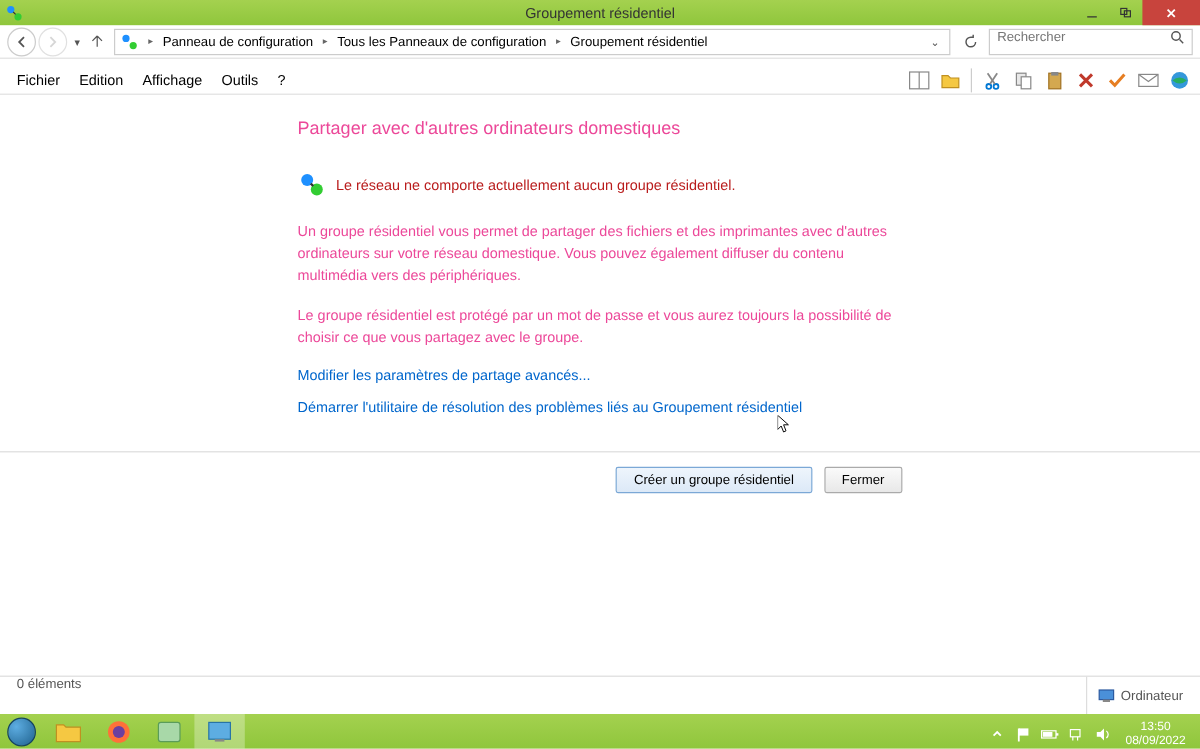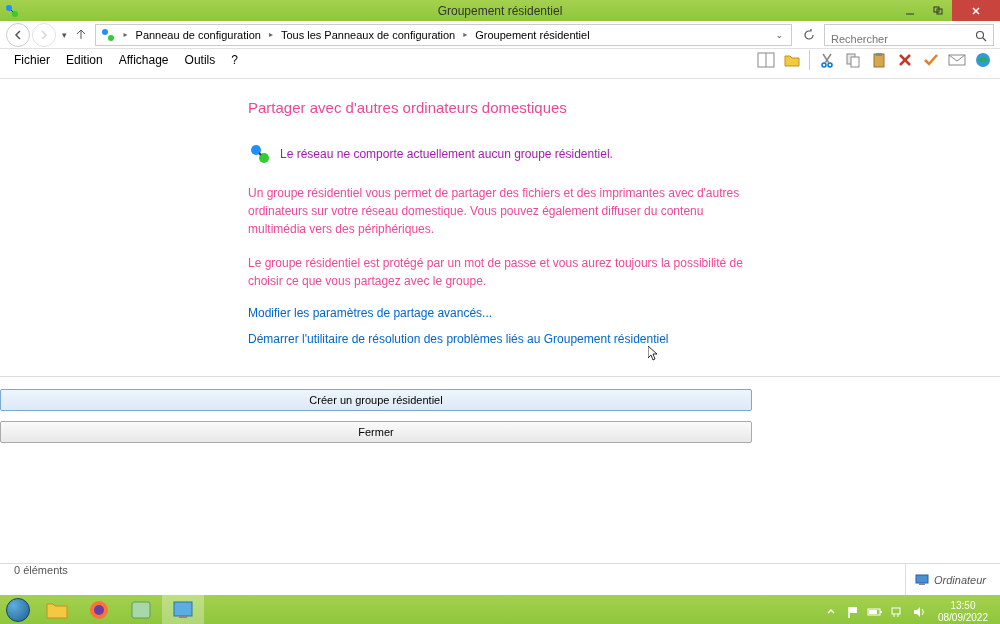--- a/index.html
+++ b/index.html
@@ -16,44 +16,44 @@
     .nav-bar { height: 28px; background: #fff; border-bottom: 1px solid #e0e0e0; display: flex; align-items: center; padding: 0 6px; }
     .nav-btn { width: 24px; height: 24px; border-radius: 50%; border: 1px solid #ccc; display: flex; align-items: center; justify-content: center; margin-right: 2px; font-size: 11px; color: #888; }
     .nav-btn.disabled { opacity: 0.6; }
     .nav-dropdown { font-size: 9px; color: #555; margin: 0 4px; }
     .breadcrumb { flex: 1; display: flex; align-items: center; height: 22px; border: 1px solid #ccc; background: #fff; margin: 0 4px; padding: 0 4px; font-size: 11px; }
     .breadcrumb-icon { width: 16px; height: 16px; margin-right: 4px; }
     .breadcrumb-item { padding: 0 4px; cursor: pointer; }
     .breadcrumb-sep { padding: 0 4px; color: #666; font-size: 8px; }
     .breadcrumb-spacer { flex: 1; }
     .refresh-btn { width: 22px; height: 22px; display: flex; align-items: center; justify-content: center; margin-left: 2px; border: 1px solid transparent; }
-    .search-box { width: 170px; height: 22px; border: 1px solid #ccc; display: flex; align-items: flex-end; padding: 0 6px; margin-left: 4px; }
+    .search-box { width: 170px; height: 22px; border: 1px solid #ccc; display: flex; align-items: flex-start; padding: 0 6px; margin-left: 4px; }
     .search-box input { border: none; outline: none; flex: 1; font-size: 11px; color: #888; }
     .search-icon { font-size: 12px; color: #555; }
     
-    .menu-bar { height: 30px; border-bottom: 1px solid #e0e0e0; display: flex; align-items: flex-start; padding: 0 6px; position: relative; }
+    .menu-bar { height: 30px; border-bottom: 1px solid #e0e0e0; display: flex; align-items: flex-end; padding: 0 6px; position: relative; }
     .menu-item { padding: 4px 8px; font-size: 12px; cursor: pointer; }
     .toolbar-icons { position: absolute; right: 6px; display: flex; align-items: center; gap: 4px; }
     .tool-icon { width: 22px; height: 22px; display: flex; align-items: center; justify-content: center; font-size: 16px; cursor: pointer; }
     .tool-divider { width: 1px; height: 20px; background: #ccc; margin: 0 2px; }
     
     .content { padding: 20px 0 0 248px; }
     .content-title { color: #ec4899; font-size: 15px; font-weight: normal; margin-bottom: 26px; }
     .status-row { display: flex; align-items: center; margin-bottom: 18px; }
     .status-icon { width: 24px; height: 24px; margin-right: 8px; }
-    .status-text { font-size: 12px; color: #a21caf; }
+    .status-text { font-size: 12px; color: #b91c1c; }
     .para { font-size: 12px; color: #ec4899; width: 500px; margin-bottom: 16px; line-height: 1.5; }
     .link { color: #0066cc; font-size: 12px; display: block; margin-bottom: 12px; cursor: pointer; }
     
-    .button-area { border-top: 1px solid #ddd; margin-top: 30px; padding: 12px 248px 0 0; display: flex; justify-content: flex-end; gap: 10px; flex-direction: column; }
+    .button-area { border-top: 1px solid #ddd; margin-top: 30px; padding: 12px 248px 0 0; display: flex; justify-content: flex-end; gap: 10px; }
     .btn { height: 22px; padding: 0 14px; font-size: 11px; border: 1px solid #aaa; background: linear-gradient(to bottom, #fafafa, #e8e8e8); cursor: pointer; border-radius: 2px; }
     .btn.primary { border: 1px solid #7ba8d6; background: linear-gradient(to bottom, #eef5fc, #dce9f7); }
     
     .status-bar { position: absolute; bottom: 29px; left: 0; right: 0; height: 32px; border-top: 1px solid #ddd; display: flex; padding: 0 14px; font-size: 11px; color: #555; }
-    .status-right { margin-left: auto; display: flex; align-items: center; border-left: 1px solid #ddd; padding-left: 8px; height: 100%; font-style: italic; }
+    .status-right { margin-left: auto; display: flex; align-items: center; border-left: 1px solid #ddd; padding-left: 8px; height: 100%; }
     .status-comp-icon { width: 16px; height: 12px; margin-right: 4px; }
     
     .taskbar { position: absolute; bottom: 0; left: 0; right: 0; height: 29px; background: linear-gradient(to bottom, #a4d14f, #8fc63c); display: flex; align-items: flex-end; }
     .start-btn { width: 36px; height: 29px; display: flex; align-items: center; justify-content: center; }
     .start-orb { width: 24px; height: 24px; border-radius: 50%; background: radial-gradient(circle at 30% 30%, #5dade2, #1f618d); border: 1px solid #154360; }
     .task-item { width: 42px; height: 29px; display: flex; align-items: center; justify-content: center; cursor: pointer; }
     .task-item.active { background: rgba(255,255,255,0.3); }
     .task-icon { width: 24px; height: 20px; display: flex; align-items: center; justify-content: center; font-size: 16px; }
     .tray { margin-left: auto; display: flex; align-items: center; padding-right: 4px; }
     .tray-icon { width: 18px; height: 18px; margin: 0 2px; display: flex; align-items: center; justify-content: center; font-size: 12px; color: #fff; }

